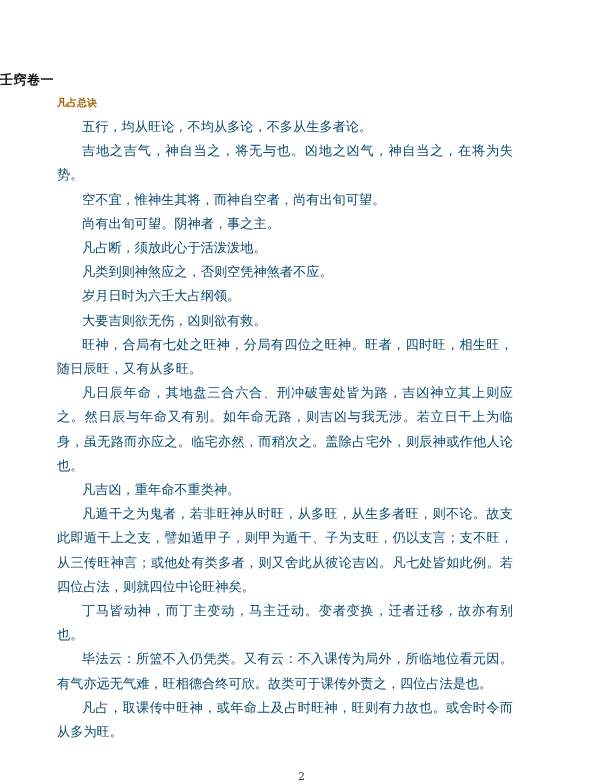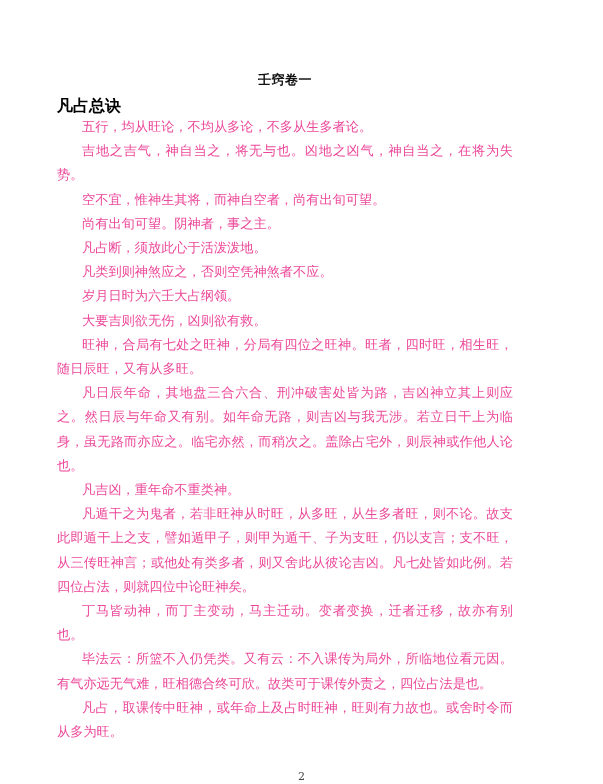--- a/index.html
+++ b/index.html
@@ -21,49 +21,48 @@
     top: 0;
     width: 603px;
     height: 784px;
     background: #ffffff;
   }
   .title {
     position: absolute;
     top: 71px;
     left: 0;
     width: 570px;
-    text-align: center;
     font-size: 13px;
     font-weight: bold;
     letter-spacing: 0.5px;
     color: #111;
     font-family: "DejaVu Sans", "Liberation Sans", sans-serif;
   }
   .section-heading {
     position: absolute;
     top: 96px;
     left: 57px;
-    font-size: 16px;
+    font-size: 10px;
     font-weight: bold;
-    color: #000000;
+    color: #a16207;
     font-family: "DejaVu Sans", "Liberation Sans", sans-serif;
   }
   .body-text {
     position: absolute;
     top: 115px;
     left: 57px;
     width: 456px;
   }
   .para {
     margin: 0;
     font-size: 13.2px;
     line-height: 24.2px;
     text-indent: 25px;
     text-align: justify;
-    color: #ec4899;
+    color: #0c4a6e;
     word-break: break-all;
   }
   .page-number {
     position: absolute;
     top: 770px;
     left: 0;
     width: 603px;
     text-align: center;
     font-size: 11px;
     color: #444;

